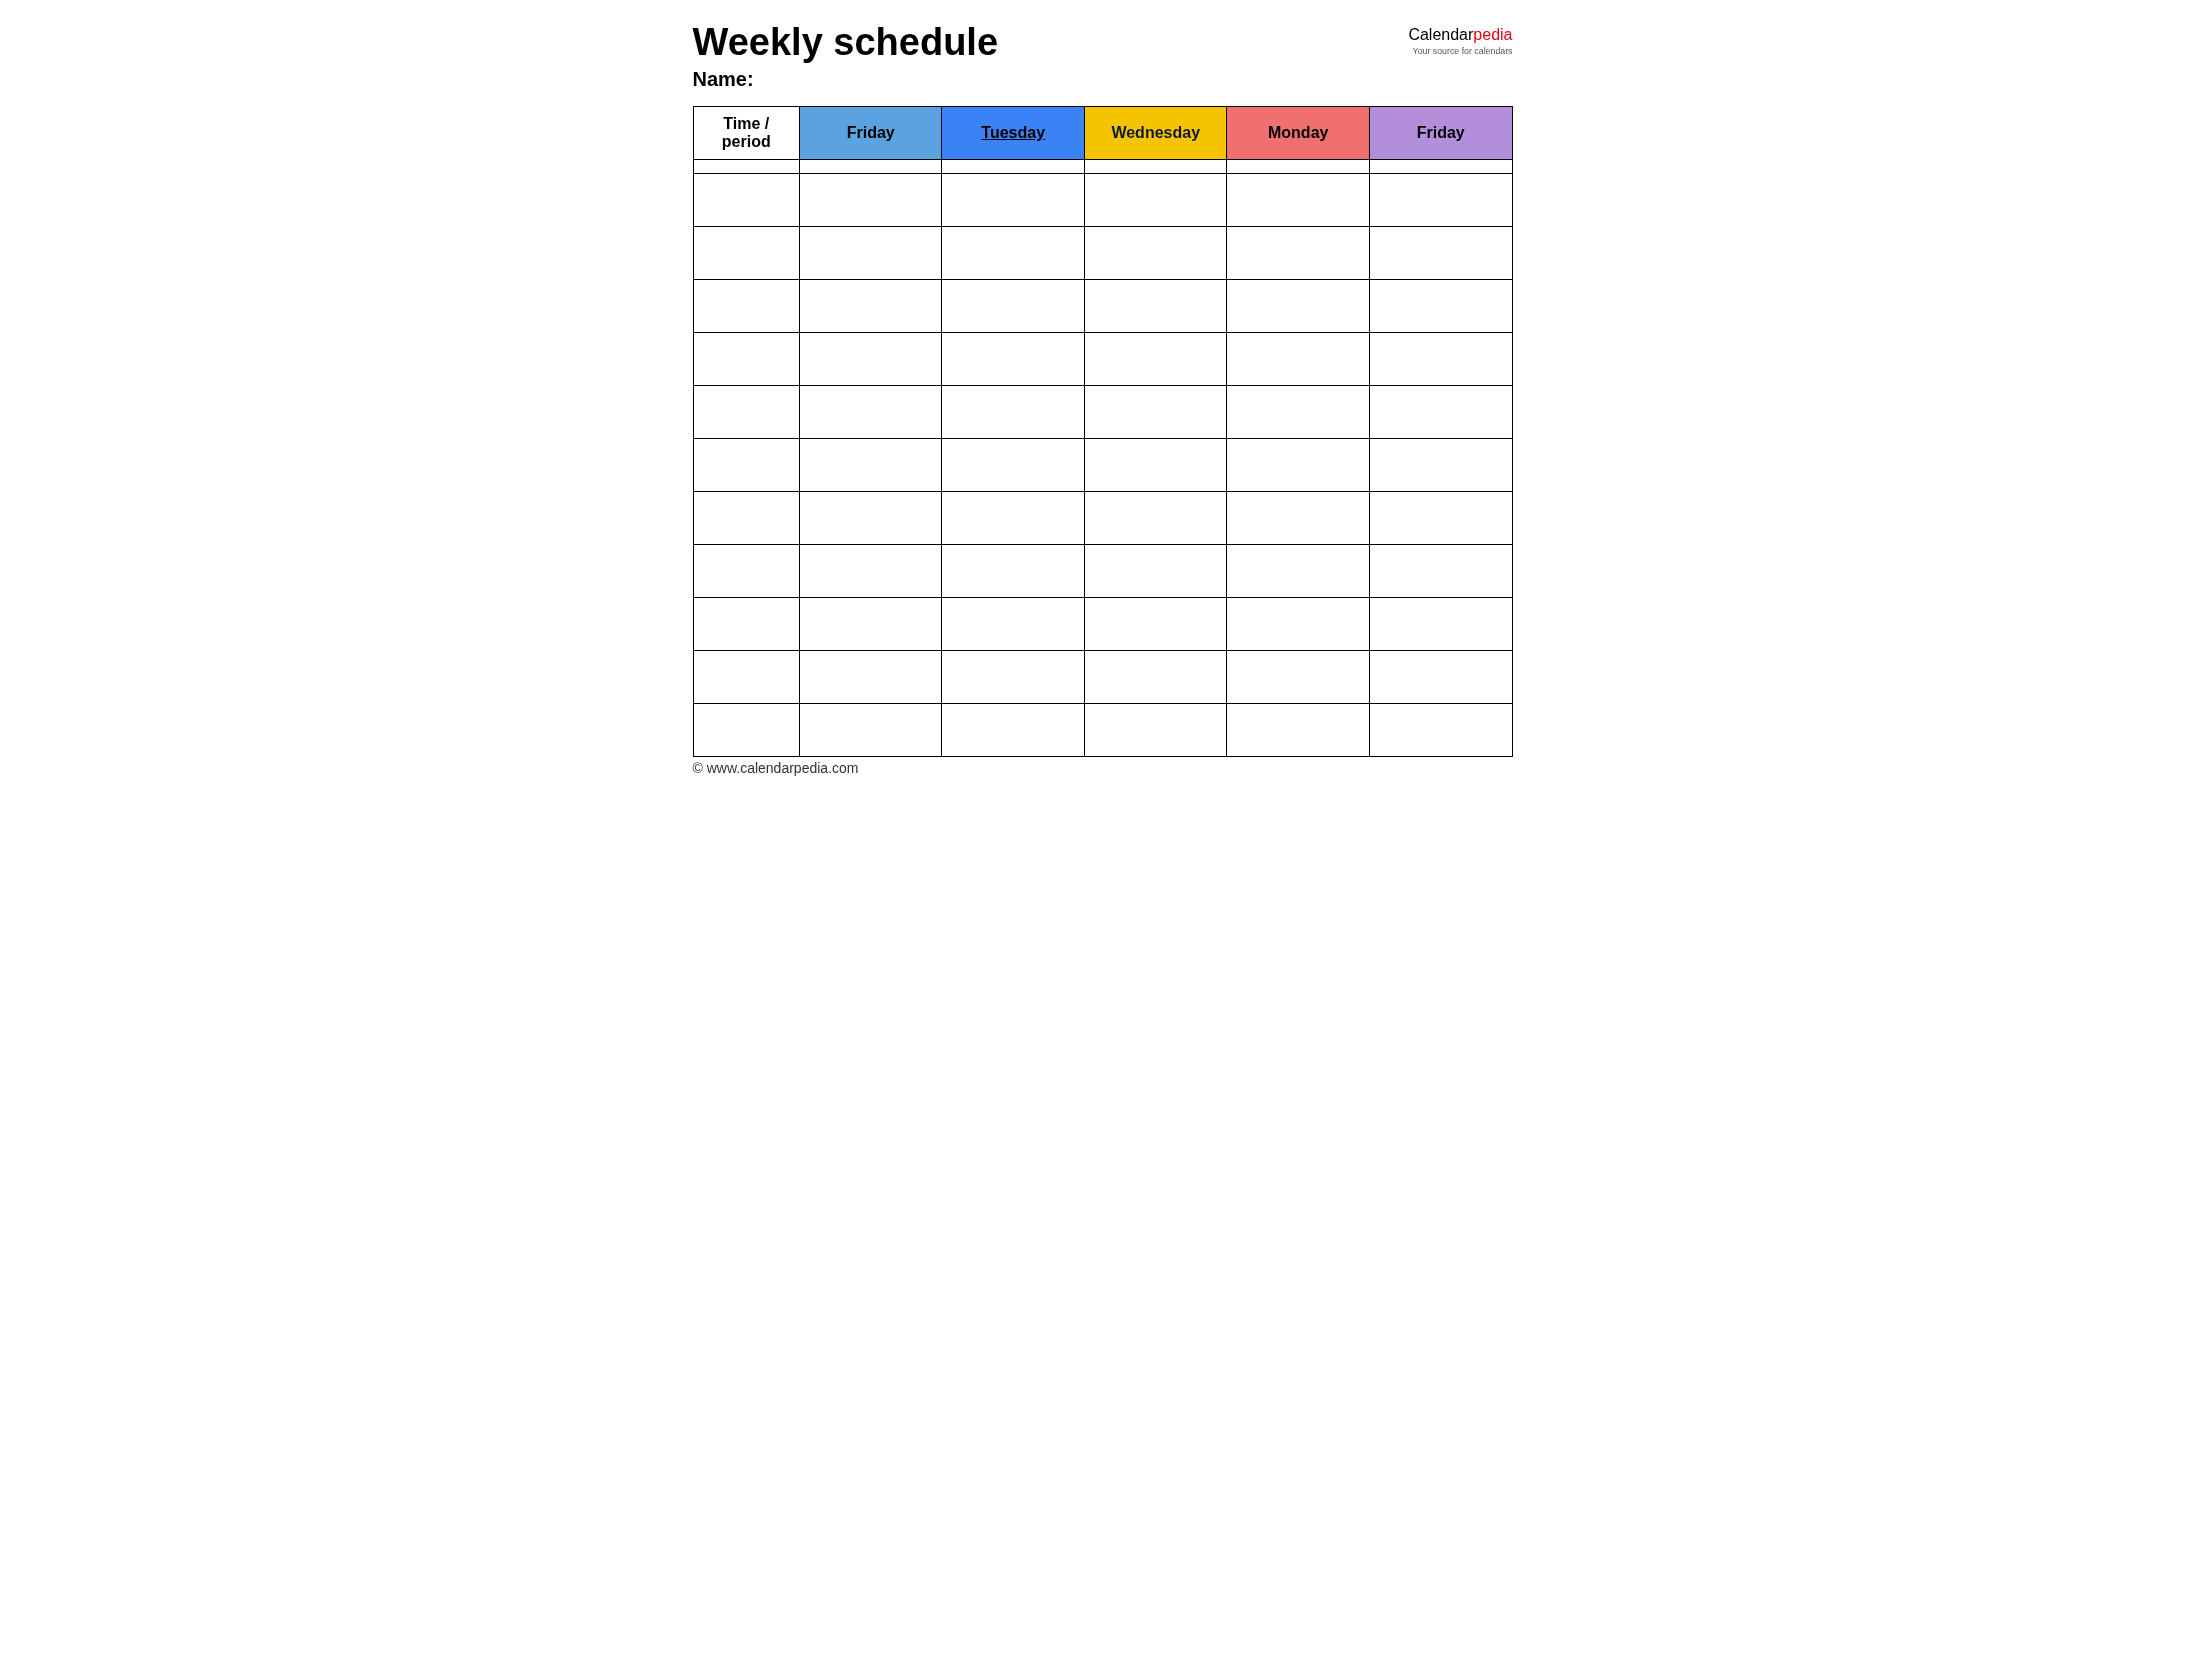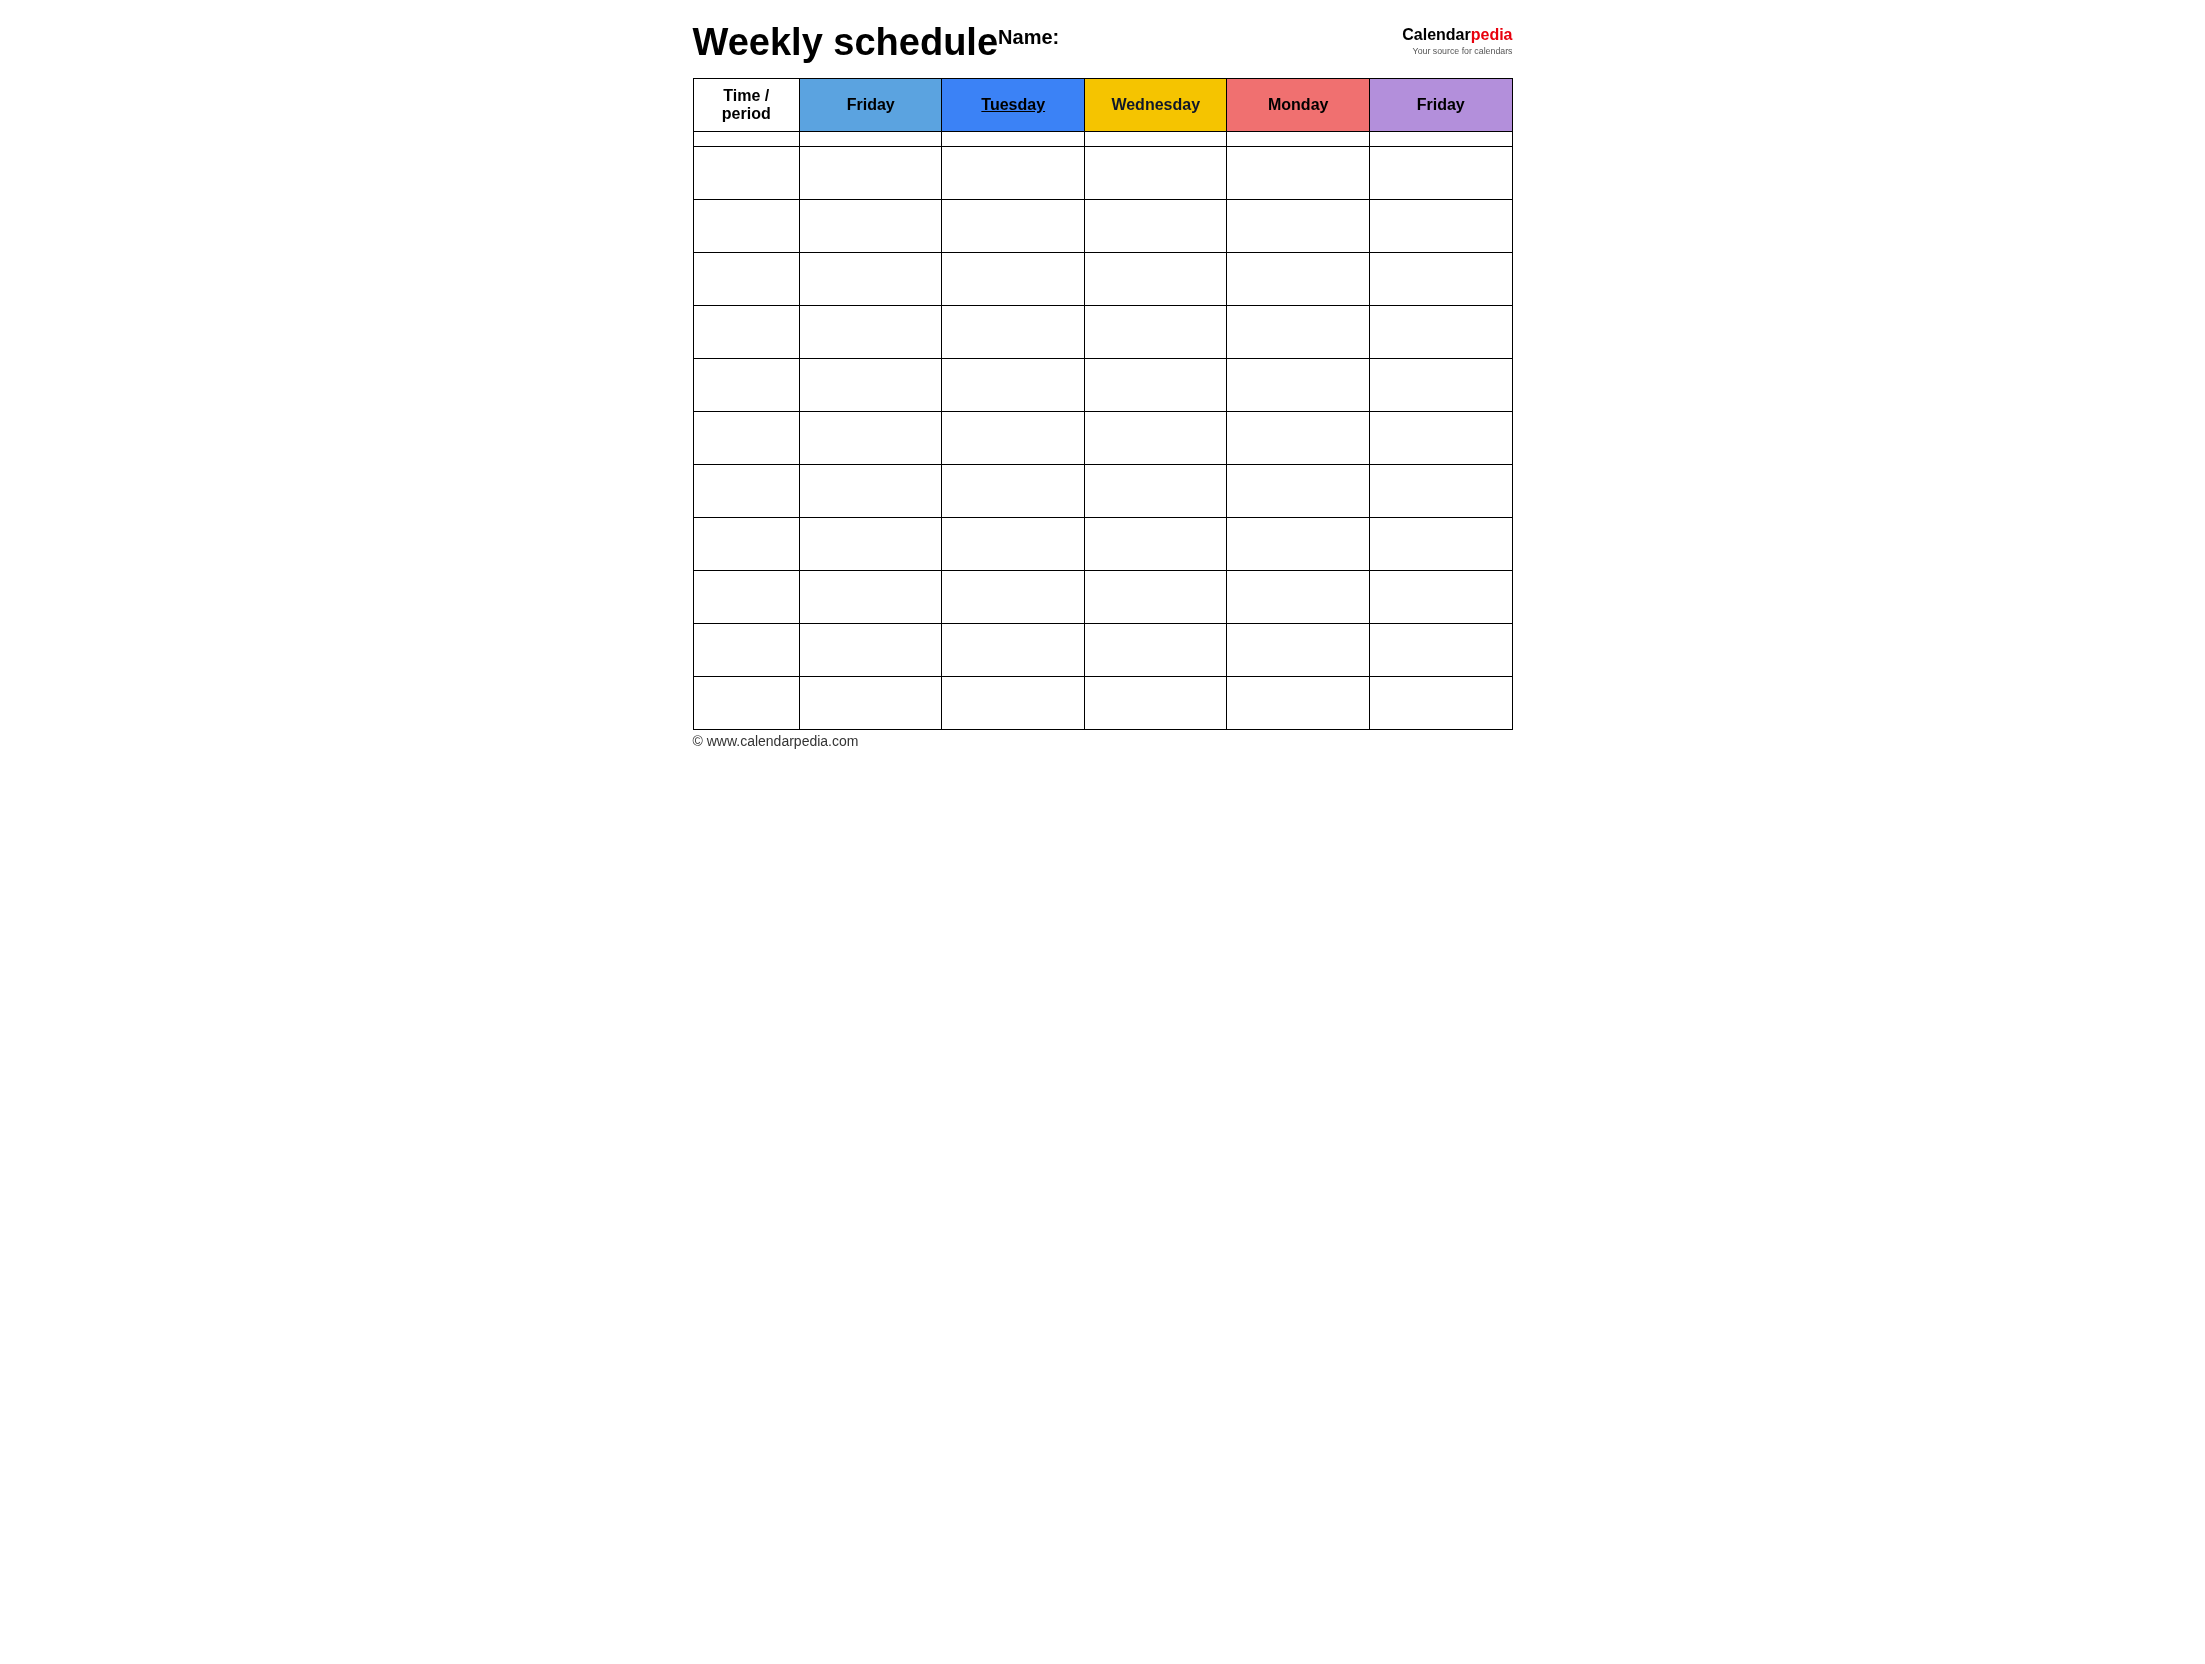--- a/index.html
+++ b/index.html
@@ -18,21 +18,21 @@
 
     .page-header {
       display: flex;
       justify-content: space-between;
       align-items: flex-start;
       margin-bottom: 7.3px;
     }
 
     .title-section {
       display: flex;
-      flex-direction: row;
+      flex-direction: column;
     }
 
     .main-title {
       font-size: 38px;
       font-weight: bold;
       color: #000000;
       line-height: 1.1;
     }
 
     .name-label {
@@ -44,21 +44,21 @@
 
     .logo-section {
       display: flex;
       flex-direction: column;
       align-items: flex-end;
       margin-top: 2.9px;
     }
 
     .logo-text {
       font-size: 16px;
-      font-weight: bold;
+      font-weight: normal;
       line-height: 1.2;
     }
 
     .logo-calendar {
       color: #000000;
     }
 
     .logo-pedia {
       color: #e8000d;
     }

